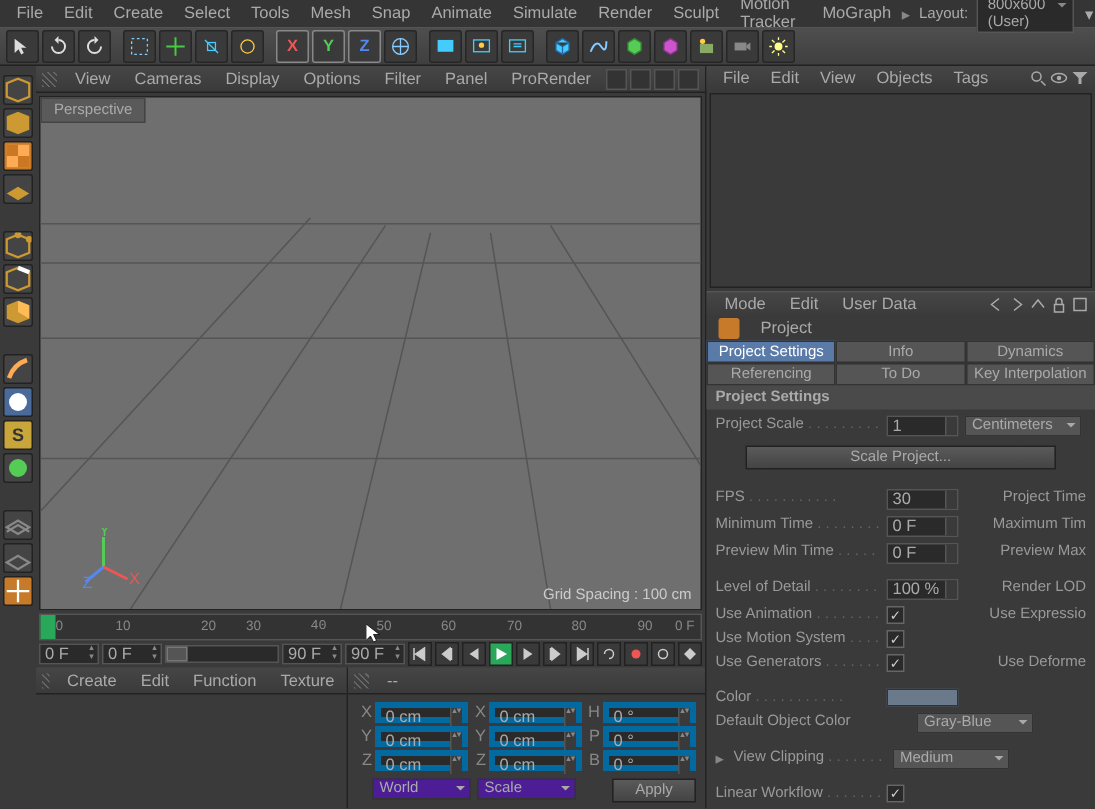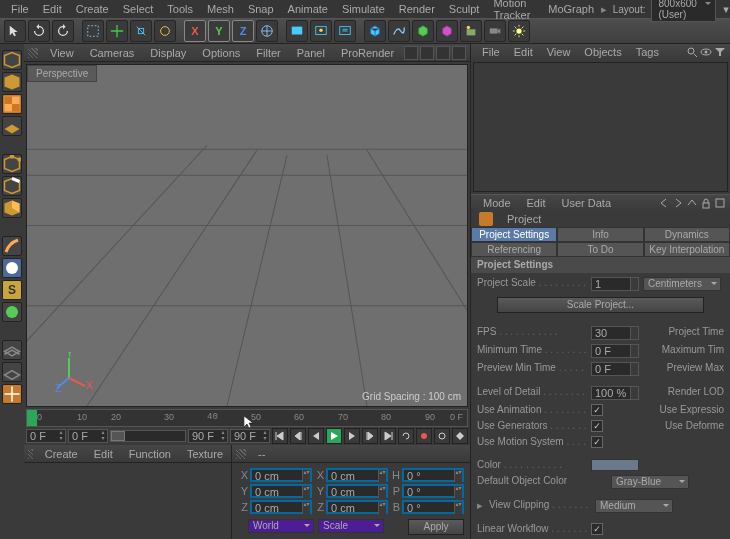--- a/index.html
+++ b/index.html
@@ -65,21 +65,21 @@
 .pbtn svg { width: 10px; height: 10px; }
 
 
 .bottom-center { height: 94px; display: flex; }
 .bc-left { width: 208px; border-right: 1px solid #222; }
 .bc-left .vmenu { height:18px;}
 .bc-right { flex:1; }
 .coords { padding: 4px 6px; }
 .coord-row { display:flex; align-items:center; height:16px; gap:2px;}
 .coord-row .lab { width:10px; text-align:right; color:#888;}
-.coord-row .val { width:62px; height:14px; background:#2a2a2a; border:2px solid #0369a1; font-size:10px; padding-left:3px; line-height:12px; position:relative;}
+.coord-row .val { width:62px; height:14px; background:#2a2a2a; border:4px solid #0369a1; font-size:10px; padding-left:3px; line-height:12px; position:relative;}
 .coord-row .val .sp { position:absolute; right:0; top:0; width:8px; height:12px; background:#3a3a3a; border-left:1px solid #555; font-size:6px; line-height:5px; text-align:center; color:#888;}
 .coord-end { display:flex; gap:4px; margin-top:4px; padding-left:10px;}
 .coord-drop { width:66px; height:14px; background:#4c1d95; border:1px solid #333; font-size:10px; padding-left:4px; line-height:12px; position:relative;}
 .coord-drop::after { content:""; position:absolute; right:3px; top:4px; border:3px solid transparent; border-top-color:#aaa;}
 .apply-btn { width:56px; height:16px; background:linear-gradient(#5a5a5a,#444); border:1px solid #222; text-align:center; line-height:14px; font-size:10px;}
 
 
 .rightcol { flex: 1; display: flex; flex-direction: column; border-left: 1px solid #222; }
 .rpanel-top { height: 160px; display:flex; flex-direction:column; }
 .rpanel-top .rview { flex:1; background:#3a3a3a; border:1px solid #222; margin:2px;}
@@ -378,21 +378,21 @@
         <text x="0" y="40" fill="#58e" font-size="8">Z</text>
       </svg>
       <div class="gridinfo">Grid Spacing : 100 cm</div>
     </div>
 
     <div class="timeline">
       <div class="ruler">
         <div class="marker"></div>
         <div class="tlabel" style="left:10px;">0</div>
         <div class="tlabel" style="left:50px;">10</div>
-        <div class="tlabel" style="left:84px;">20</div>
+        <div class="tlabel" style="left:107px;">20</div>
         <div class="tlabel" style="left:137px;">30</div>
         <div class="tlabel" style="left:180px;font-family:Liberation Mono, monospace;">40</div>
         <div class="tlabel" style="left:224px;text-align:right;">50</div>
         <div class="tlabel" style="left:267px;">60</div>
         <div class="tlabel" style="left:311px;">70</div>
         <div class="tlabel" style="left:354px;">80</div>
         <div class="tlabel" style="left:398px;">90</div>
         <div class="tlabel" style="right:4px;">0 F</div>
         <svg class="cursor-arrow" style="left:217px; top:6px;" width="12" height="14">
             <path d="M0 0 L0 11 L3 8 L5 12 L7 11 L5 7 L9 7 Z" fill="#fff" stroke="#000" stroke-width="0.5"></path>
@@ -618,28 +618,28 @@
         <span class="albl">Level of Detail</span>
         <div class="aval"><span>100 %</span><span class="sp"></span></div>
         <span class="rlbl">Render LOD</span>
       </div>
       <div class="arow">
         <span class="albl">Use Animation</span>
         <div class="achk on"></div>
         <span class="rlbl">Use Expressio</span>
       </div>
       <div class="arow">
+        <span class="albl">Use Motion System</span>
+        <div class="achk on"></div>
+      </div>
+      <div class="arow">
         <span class="albl">Use Generators</span>
         <div class="achk on"></div>
         <span class="rlbl">Use Deforme</span>
       </div>
-      <div class="arow">
-        <span class="albl">Use Motion System</span>
-        <div class="achk on"></div>
-      </div>
       <div style="height:6px;"></div>
       <div class="arow">
         <span class="albl">Color</span>
         <div class="aswatch"></div>
       </div>
       <div class="arow">
         <span class="albl noafter" style="width:130px;">Default Object Color</span>
         <div class="adrop">Gray-Blue</div>
       </div>
       <div style="height:4px;"></div>

